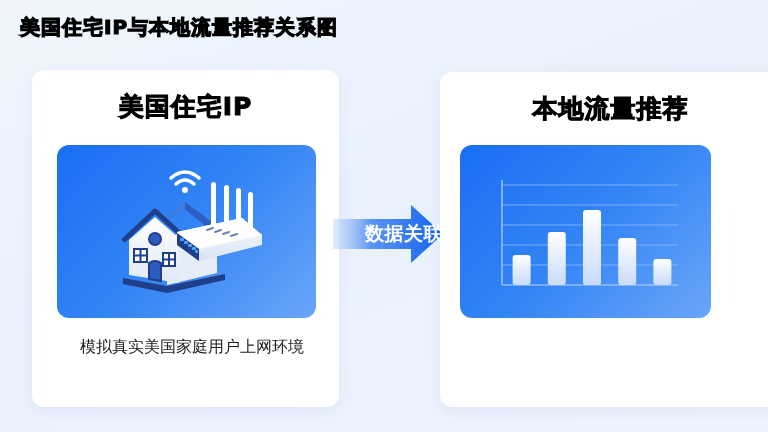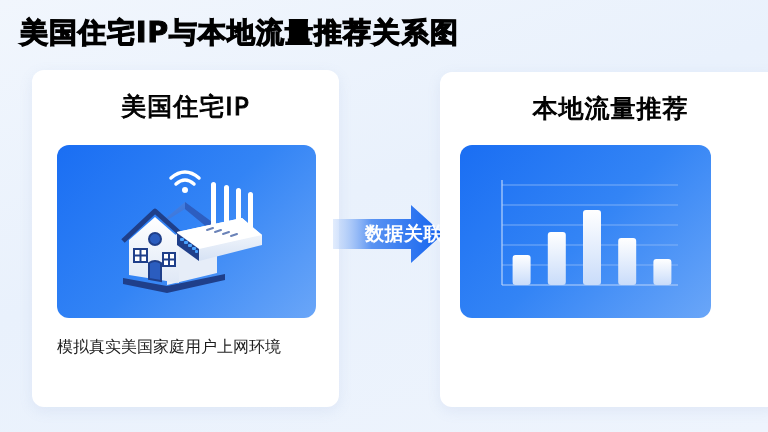--- a/index.html
+++ b/index.html
@@ -5,50 +5,50 @@
     * { box-sizing: border-box; margin: 0; padding: 0; }
     html, body { width: 768px; height: 432px; overflow: hidden; }
     body {
       font-family: "DejaVu Sans", "Liberation Sans", sans-serif;
       background: linear-gradient(160deg, #f1f6fd 0%, #e9f1fc 45%, #eef4fd 100%);
       position: relative;
       color: #111;
     }
     .page-title {
       position: absolute; left: 20px; top: 14px;
-      font-size: 28px; font-weight: 900; letter-spacing: 1px;
+      font-size: 20px; font-weight: 900; letter-spacing: 1px;
       color: #000;
       -webkit-text-stroke: 1.2px #000;
     }
     .card {
       position: absolute;
       background: #ffffff;
       border-radius: 12px;
       box-shadow: 0 4px 14px rgba(120,150,200,0.12);
     }
     .card.left { left: 32px; top: 70px; width: 307px; height: 337px; }
     .card.right { left: 440px; top: 72px; width: 341px; height: 335px; }
     .card-title {
       position: absolute; left: 0; right: 0; top: 20px;
       text-align: center;
-      font-size: 25px; font-weight: 400; color: #000;
+      font-size: 25px; font-weight: 700; color: #000;
       -webkit-text-stroke: 1px #000;
       letter-spacing: 1px;
     }
     .panel {
       position: absolute;
       border-radius: 12px;
       background: linear-gradient(135deg, #1a6ef3 0%, #3384f5 50%, #6aa6f8 100%);
       overflow: hidden;
     }
     .card.left .panel { left: 25px; top: 75px; width: 259px; height: 173px; }
     .card.right .panel { left: 20px; top: 73px; width: 251px; height: 173px; }
     .card-desc {
       position: absolute;
-      font-size: 16px; line-height: 26px; color: #1c1c1c;
+      font-size: 16px; line-height: 26px; color: #1c1c1c; text-align: center;
     }
     .card.left .card-desc { left: 25px; top: 264px; width: 270px; }
     .card.right .card-desc { left: 26px; top: 262px; width: 250px; }
 
     .arrow {
       position: absolute; left: 333px; top: 205px; width: 112px; height: 58px;
     }
     .arrow-label {
       position: absolute; left: 32px; top: 16px;
       font-size: 19px; color: #ffffff; font-weight: 700; letter-spacing: 0.5px;

